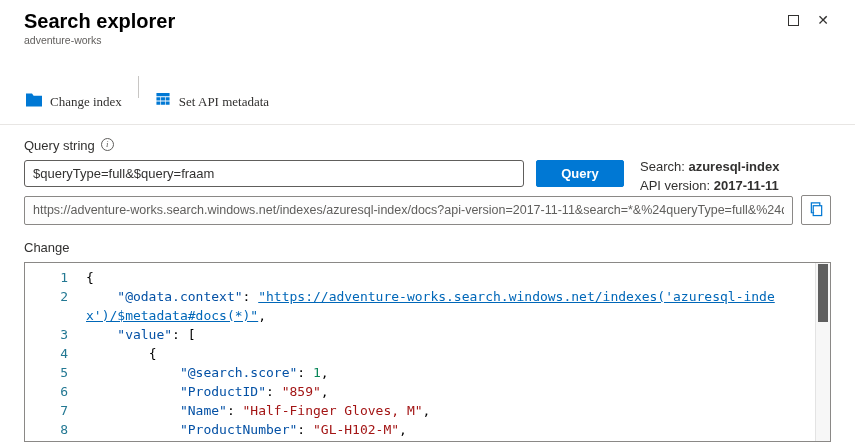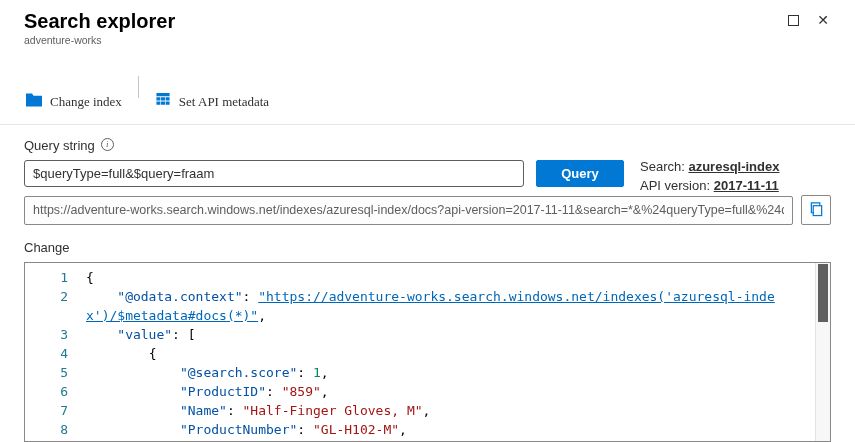--- a/index.html
+++ b/index.html
@@ -31,21 +31,21 @@
   .info-icon { width: 13px; height: 13px; border: 1px solid #5f5e5c; border-radius: 50%;
                font-size: 9px; line-height: 11px; text-align: center; color: #5f5e5c;
                display: inline-block; font-style: italic; font-family: "Liberation Serif", serif; }
   .query-row { display: flex; align-items: flex-start; }
   .query-input { width: 500px; height: 27px; border: 1px solid #605e5c; border-radius: 3px;
                  padding: 0 8px; font-size: 13px; font-family: inherit; color: #323130; outline: none; }
   .search-btn { height: 27px; min-width: 88px; margin-left: 12px; background: #0078d4; color: #fff;
                 border: 1px solid #0078d4; border-radius: 2px; font-family: inherit; font-size: 13px;
                 font-weight: 600; cursor: pointer; }
   .index-info { margin-left: 16px; font-size: 13px; line-height: 19px; margin-top: -3px; }
-  .index-info b { font-weight: 700; text-decoration: underline; }
+  .index-info b { font-weight: 700; }
 
   
   .url-row { display: flex; align-items: center; gap: 8px; }
   .url-input { flex: 1; height: 29px; border: 1px solid #8a8886; border-radius: 2px; background: #fdfdfd;
                color: #5f5e5c; font-size: 12.5px; font-family: inherit; padding: 0 8px;
                white-space: nowrap; overflow: hidden; outline: none; }
   .copy-btn { width: 30px; height: 30px; border: 1px solid #8a8886; border-radius: 2px; background: #fff;
               display: flex; align-items: center; justify-content: center; cursor: pointer; padding: 0; }
 
   

